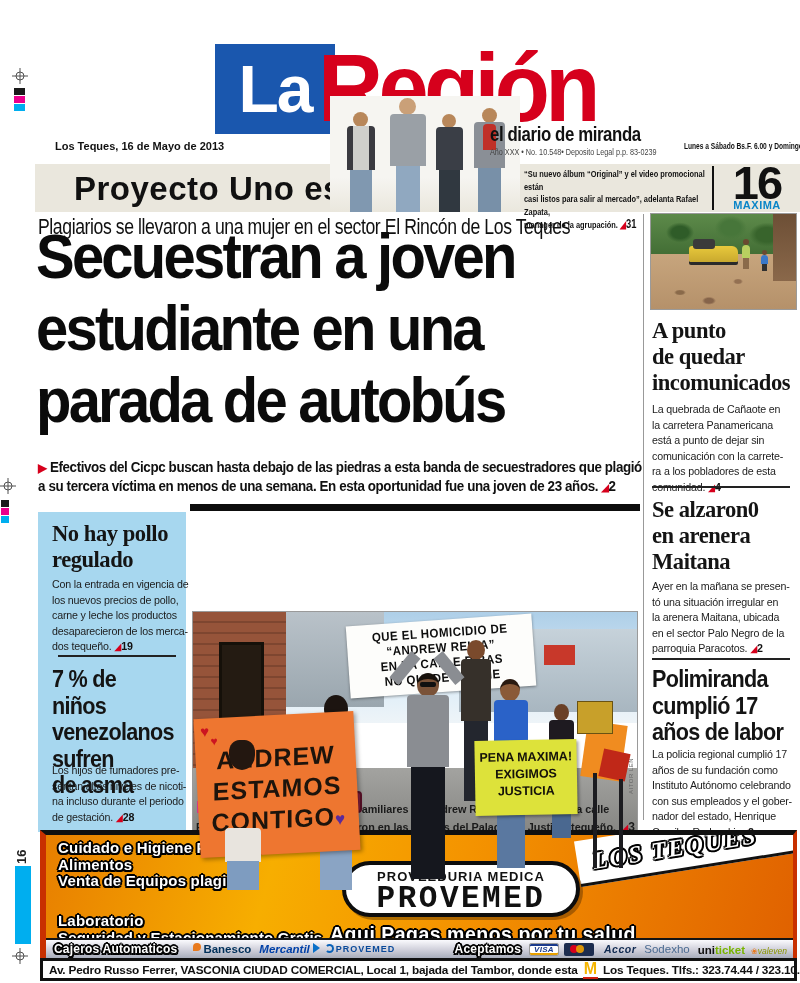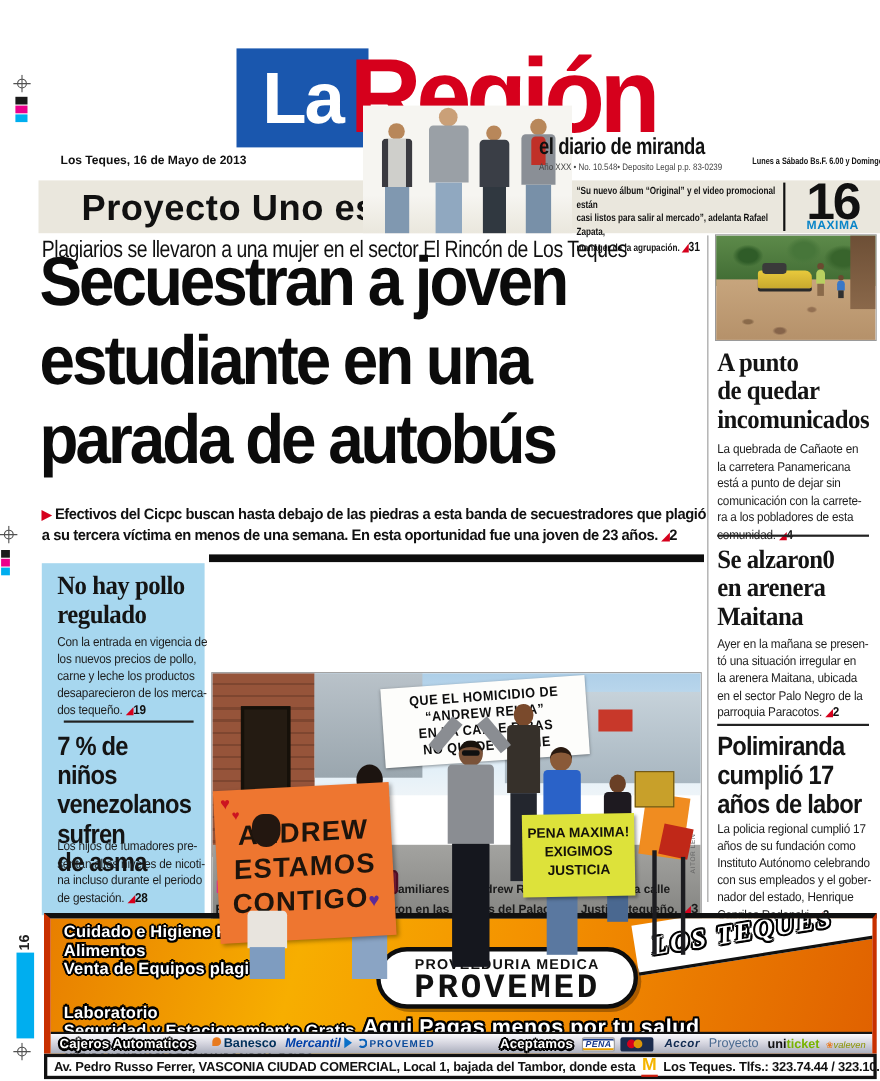--- a/index.html
+++ b/index.html
@@ -393,28 +393,28 @@
       <span class="bk" style="margin-left:8px">
           <span class="mercantil-t">Mercantil</span>
           <span class="merc-chev"></span>
         </span>
       <span class="bk" style="margin-left:4px">
           <span class="ext-arc"></span>
           <span class="exterior-t" style="margin-left:2px">PROVEMED</span>
         </span>
       <span class="atm ol-w" style="margin-left:auto">Aceptamos</span>
       <span class="cardchip visa" style="margin-left:8px">
-          <span>PENA</span>
+          <span>VISA</span>
         </span>
       <span class="cardchip mc" style="margin-left:5px">
           <i class="c1"></i>
           <i class="c2"></i>
         </span>
       <span class="accor-t" style="margin-left:10px">Accor</span>
-      <span class="sodexho-t" style="margin-left:8px">Proyecto</span>
+      <span class="sodexho-t" style="margin-left:8px">Sodexho</span>
       <span style="margin-left:8px"><span class="uni-t">uni</span><span class="ticket-t">ticket</span></span>
       <span style="margin-left:6px"><span class="flower">❀</span><span class="valeven-t">valeven</span></span>
     </div>
   </div>
 
   <div class="abs addr-bar" style="left:40px;top:958px;width:757px;height:23px">
     <span class="addr-txt">Av. Pedro Russo Ferrer, VASCONIA CIUDAD COMERCIAL, Local 1, bajada del Tambor, donde esta</span>
     <span class="mcd">M</span>
     <span class="addr-txt">Los Teques. Tlfs.: 323.74.44 / 323.10.09</span>
   </div>

